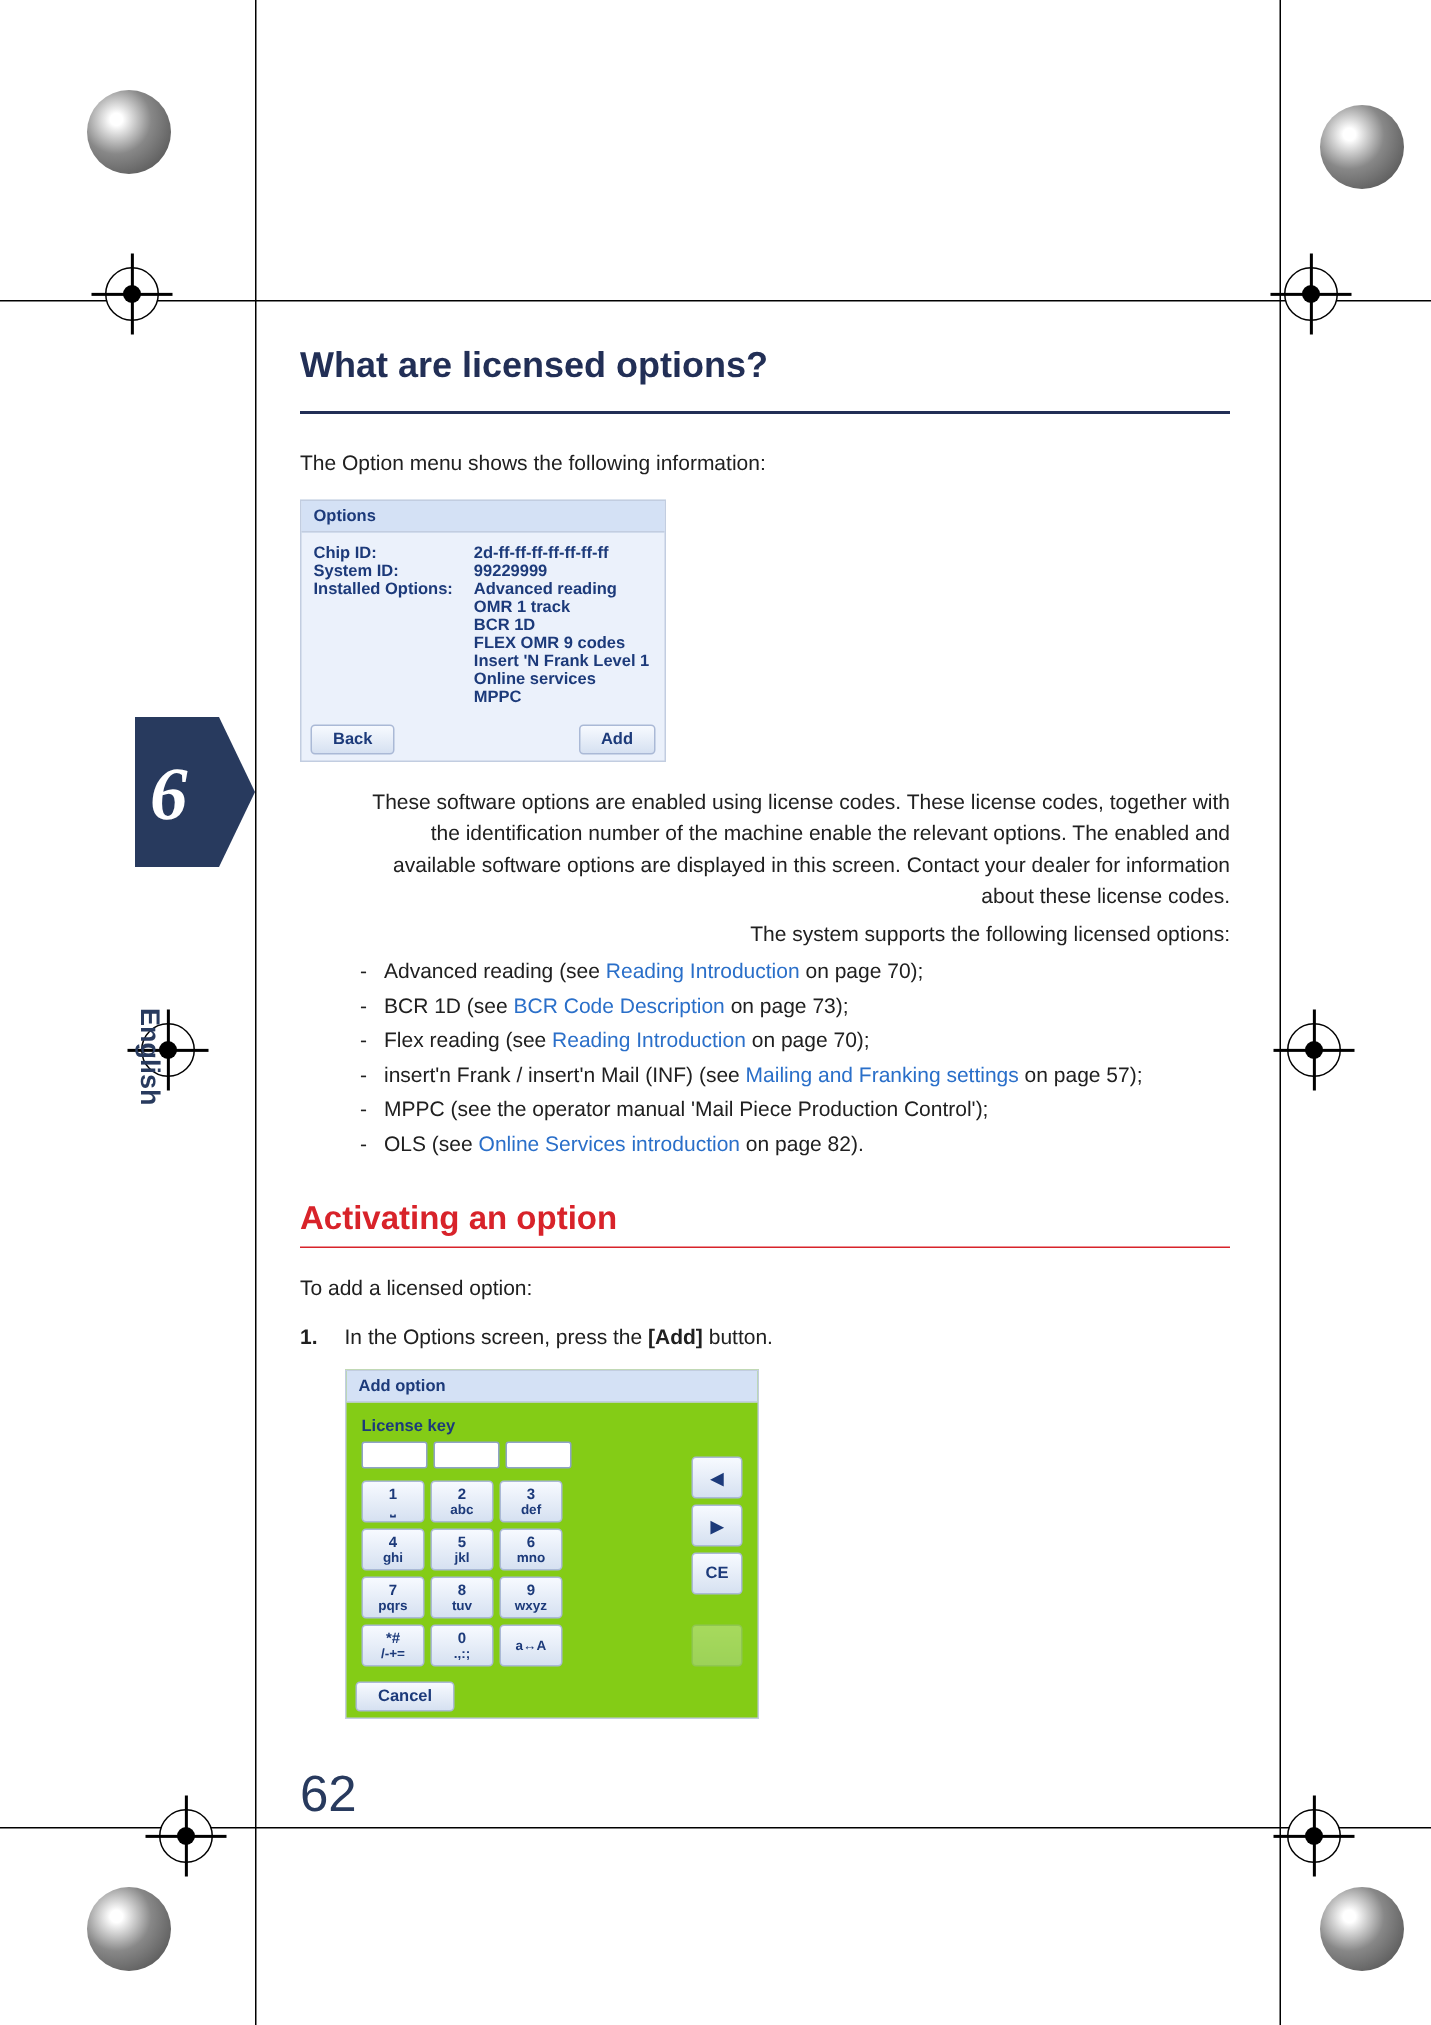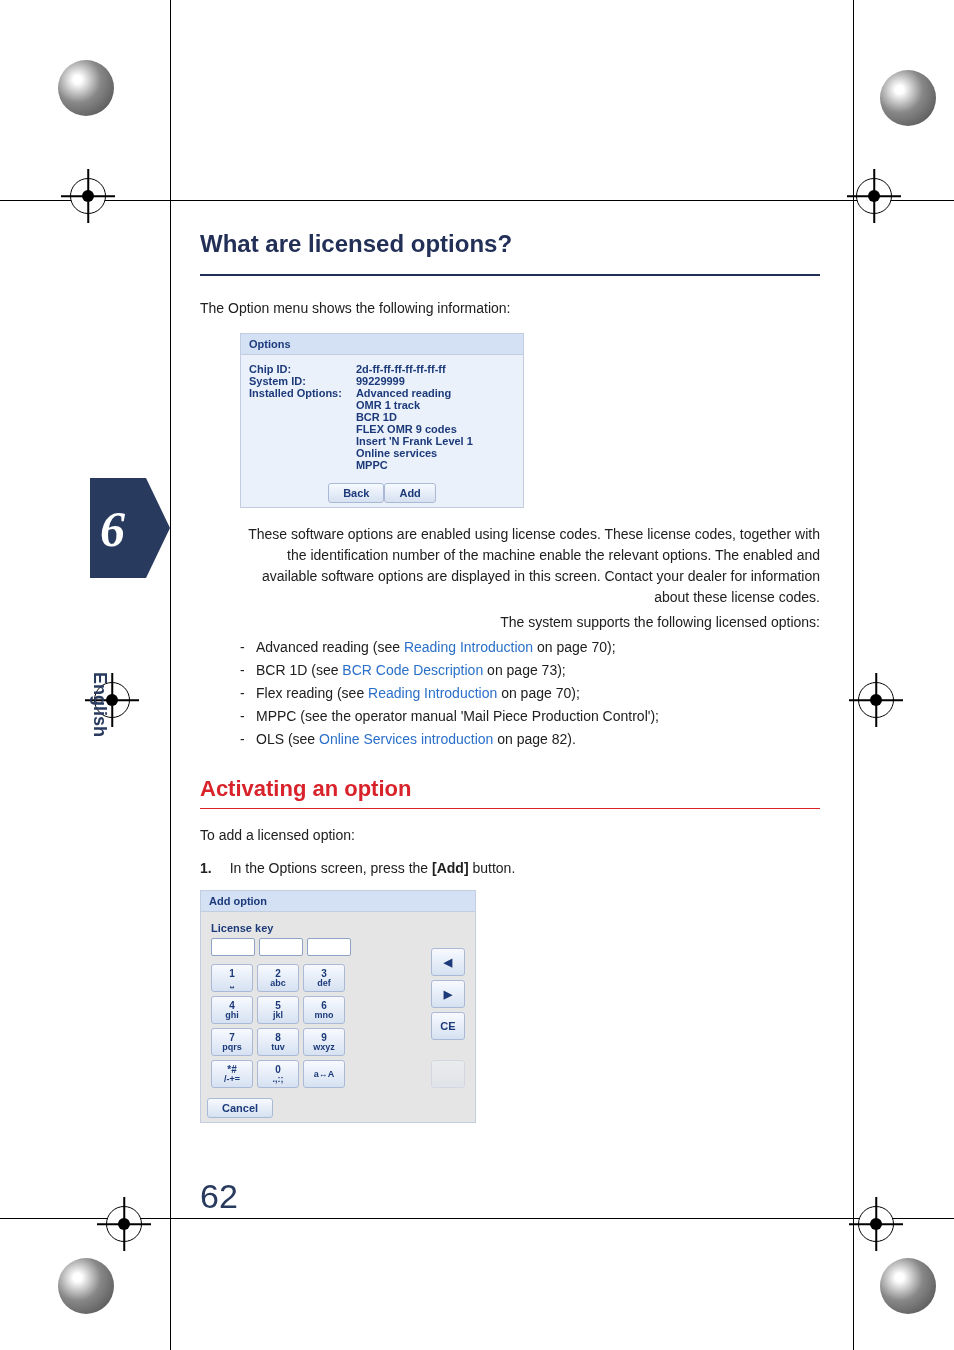--- a/index.html
+++ b/index.html
@@ -64,44 +64,43 @@
     border-top: 2px solid #222f56;
     margin: 0 0 22px 0;
   }
   p.lead {
     font-size: 14px;
     color: #202020;
     margin: 0 0 14px 0;
     line-height: 1.5;
   }
   .options-panel {
-    width: 284px;
+    width: 244px;
     border: 1px solid #c2cde0;
     background: #ebf1fb;
     font-size: 11px;
     color: #1c3a7a;
     margin-bottom: 16px;
-    margin-left: 40px;
   }
   .options-header {
     background: #d4e1f5;
     border-bottom: 1px solid #c2cde0;
     padding: 4px 8px;
     font-weight: bold;
   }
   .options-body {
     display: flex;
     padding: 8px;
     gap: 14px;
   }
   .opt-labels { font-weight: bold; white-space: nowrap; }
   .opt-values { font-weight: bold; flex: 1; }
   .options-footer {
     display: flex;
-    justify-content: center;
+    justify-content: space-between;
     padding: 4px 6px;
   }
   .soft-btn {
     background: linear-gradient(#f7faff, #d6e1f1);
     border: 1px solid #aab9d6;
     border-radius: 3px;
     padding: 3px 14px;
     font-size: 11px;
     color: #1c3a7a;
     font-weight: bold;
@@ -155,23 +154,24 @@
     display: flex;
     gap: 18px;
     font-size: 14px;
     color: #202020;
     margin: 12px 0 14px 0;
   }
   .step-num { font-weight: bold; }
   .addopt-panel {
     width: 276px;
     border: 1px solid #c2cde0;
-    background: #e5e5e5;
+    background: #84cc16;
     font-size: 11px;
     color: #1c3a7a;
+    margin-left: 30px;
     margin-bottom: 16px;
   }
   .addopt-body {
     padding: 10px 10px 6px 10px;
   }
   .lk-wrap { display: flex; gap: 10px; }
   .lk-col { flex: 1; display:flex; flex-direction:column; }
   .lk-label { font-weight: bold; margin-bottom: 4px; }
   .lk-fields { display: flex; gap: 4px; margin-bottom: 8px; }
   .lk-field {
@@ -360,20 +360,21 @@
     </div>
   </div>
 
   <div class="explain">These software options are enabled using license codes. These license codes, together with the identification number of the machine enable the relevant options. The enabled and available software options are displayed in this screen. Contact your dealer for information about these license codes.</div>
   <div class="explain">The system supports the following licensed options:</div>
 
   <ul class="dashes">
     <li><span>Advanced reading (see </span><a class="link">Reading Introduction</a><span> on page 70);</span></li>
     <li><span>BCR 1D (see </span><a class="link">BCR Code Description</a><span> on page 73);</span></li>
     <li><span>Flex reading (see </span><a class="link">Reading Introduction</a><span> on page 70);</span></li>
+    <li><span>insert'n Frank / insert'n Mail (INF) (see </span><a class="link">Mailing and Franking settings</a><span> on page 57);</span></li>
     <li><span>MPPC (see the operator manual 'Mail Piece Production Control');</span></li>
     <li><span>OLS (see </span><a class="link">Online Services introduction</a><span> on page 82).</span></li>
   </ul>
 
   <h2 class="activating">Activating an option</h2>
   <hr class="red-rule">
   <p class="lead">To add a licensed option:</p>
 
   <div class="step-row">
     <div class="step-num">1.</div>

